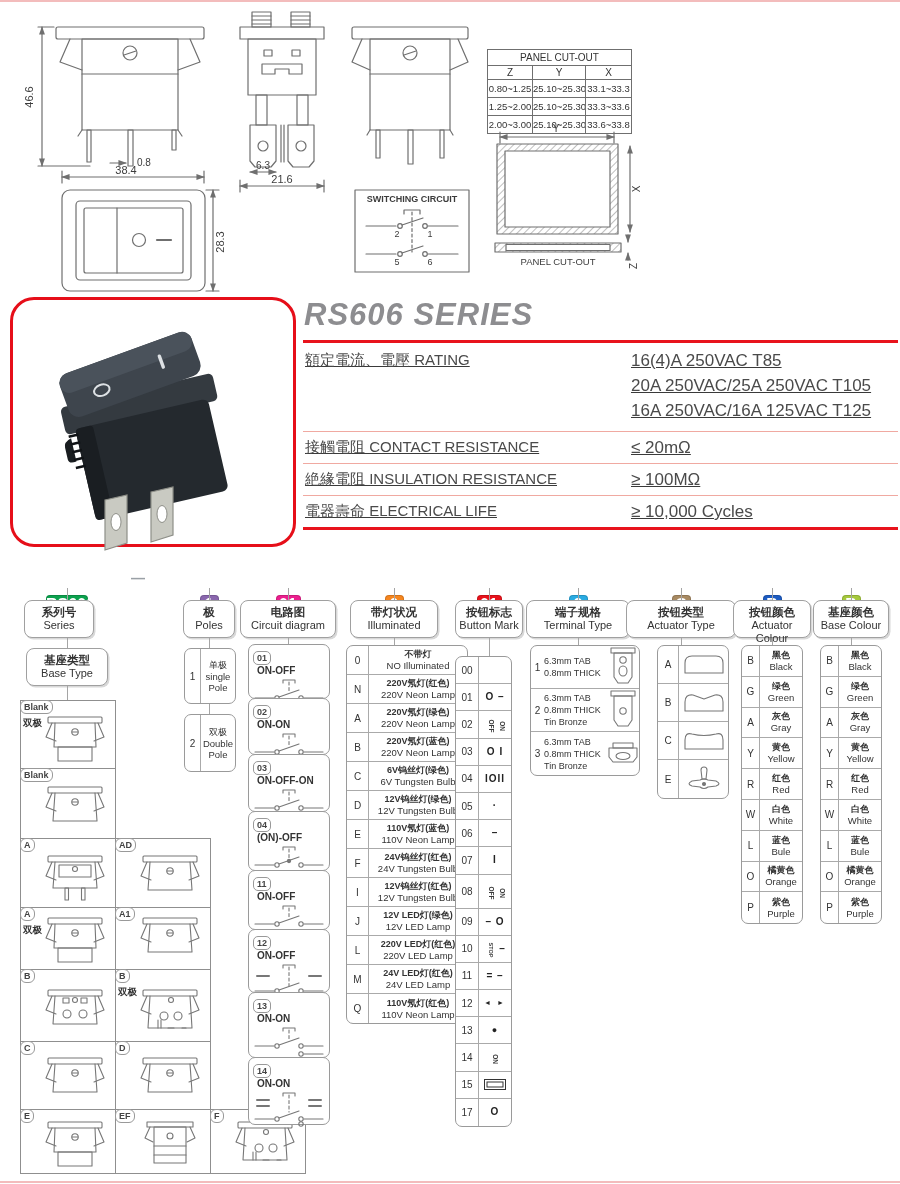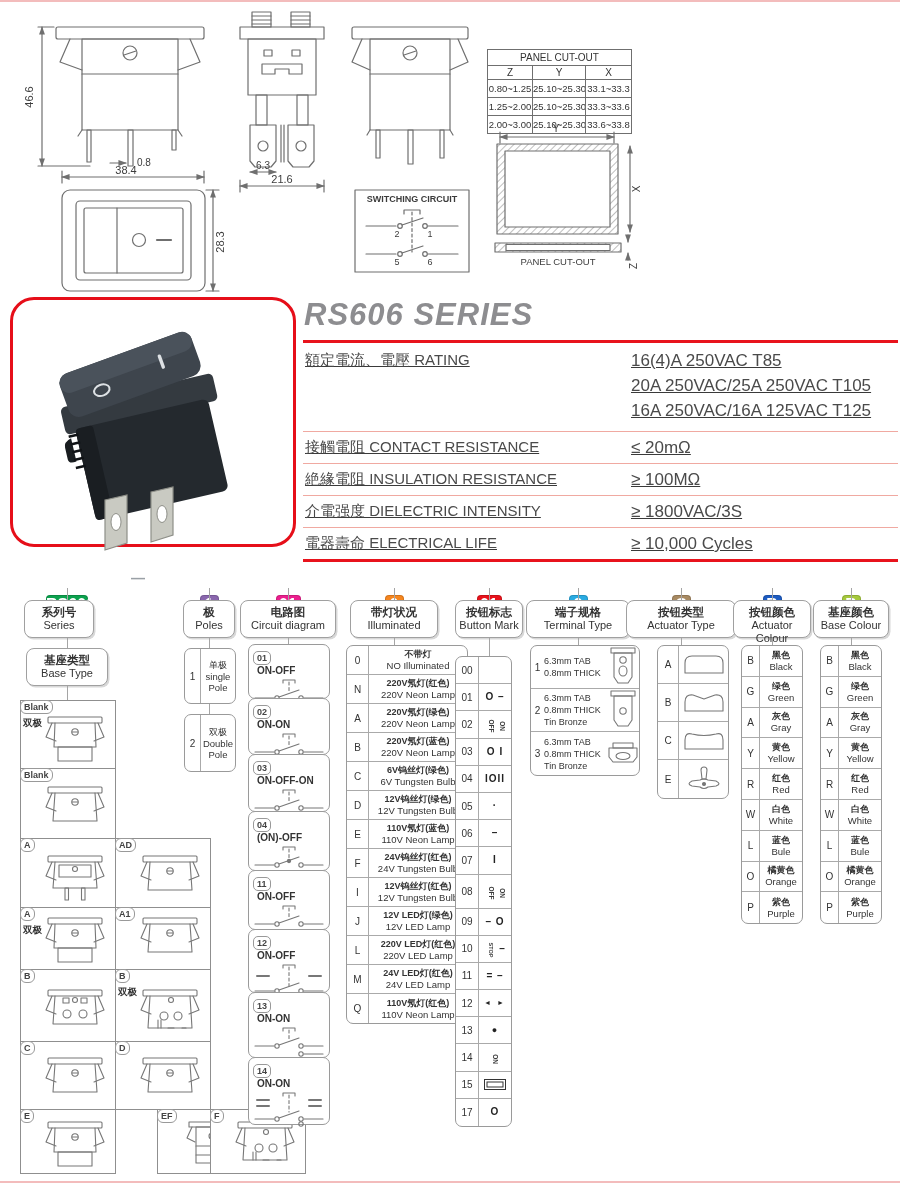--- a/index.html
+++ b/index.html
@@ -270,26 +270,20 @@
           <div>≤ 20mΩ</div>
         </div>
       </div>
       <div class="specrow">
         <div class="speclabel">絶緣電阻 INSULATION RESISTANCE</div>
         <div class="specvals">
           <div>≥ 100MΩ</div>
         </div>
       </div>
       <div class="specrow">
-        <div class="speclabel">介電强度 DIELECTRIC INTENSITY</div>
-        <div class="specvals">
-          <div>≥ 1800VAC/3S</div>
-        </div>
-      </div>
-      <div class="specrow">
         <div class="speclabel">電器壽命 ELECTRICAL LIFE</div>
         <div class="specvals">
           <div>≥ 10,000 Cycles</div>
         </div>
       </div>
     </div>
 
   <div id="ordering">
       <div class="cb" style="left: 46px; width: 42px; background: rgb(12, 162, 78);">RS606</div>
       <div class="vl" style="left: 67px; top: 588px; height: 12px;"></div>
@@ -478,21 +472,21 @@
         <div class="tag">E</div>
         <svg width="64" height="56" viewBox="0 0 64 56" fill="none" stroke="#777" stroke-width="1.1" stroke-linejoin="round" stroke-linecap="round" style="position: absolute; left: 22px; top: 6px;">
           <rect x="5" y="6" width="54" height="6" rx="1"></rect>
           <path d="M9,12 L3,26 L13,30 M55,12 L61,26 L51,30"></path>
           <path d="M12,12 L11,36 L53,36 L52,12"></path>
           <rect x="15" y="36" width="34" height="14"></rect>
           <circle cx="32" cy="21" r="3.2"></circle>
           <line x1="29" y1="21" x2="35" y2="21"></line>
         </svg>
       </div>
-      <div class="gcell" style="left: 115px; top: 1109px; width: 96px; height: 65px; margin-left: 42px;">
+      <div class="gcell" style="left: 115px; top: 1109px; width: 96px; height: 65px;">
         <div class="tag">EF</div>
         <svg width="64" height="56" viewBox="0 0 64 56" fill="none" stroke="#777" stroke-width="1.1" stroke-linejoin="round" stroke-linecap="round" style="position: absolute; left: 22px; top: 6px;">
           <rect x="9" y="6" width="46" height="5"></rect>
           <path d="M12,11 L7,22 L15,26 M52,11 L57,22 L49,26"></path>
           <rect x="16" y="11" width="32" height="36"></rect>
           <path d="M16,30 h32 M16,39 h32"></path>
           <circle cx="32" cy="20" r="3"></circle>
         </svg>
       </div>
       <div class="gcell" style="left: 210px; top: 1109px; width: 96px; height: 65px;">

